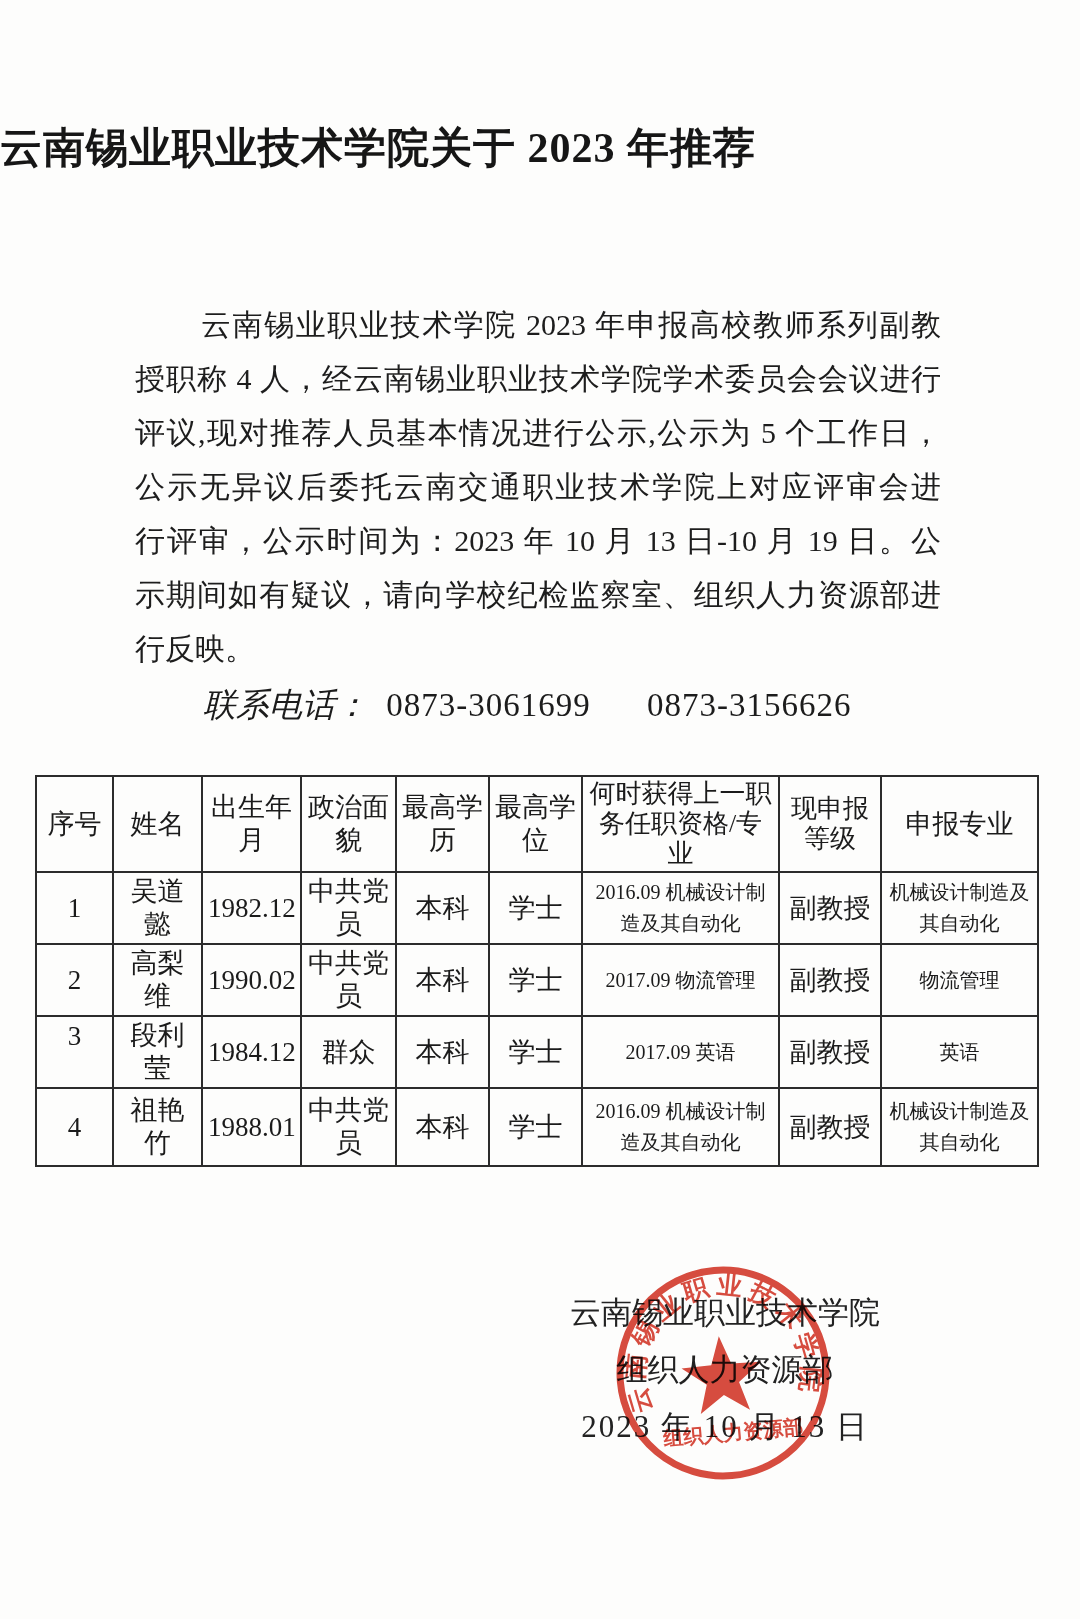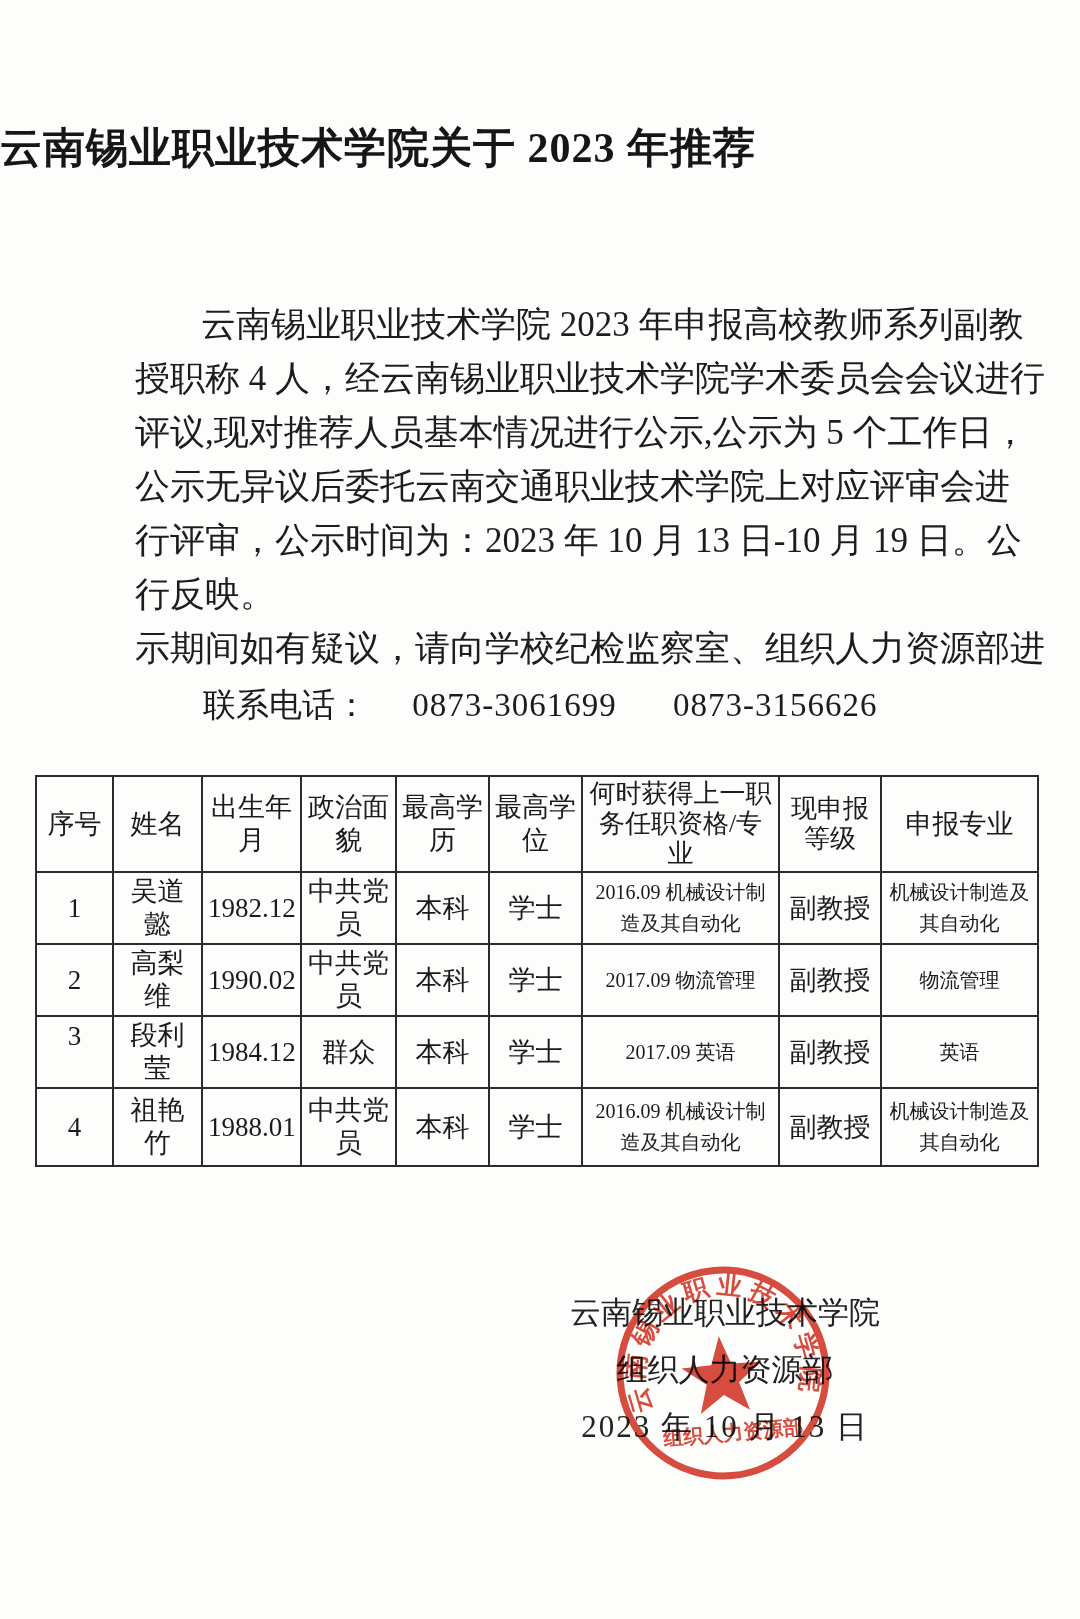--- a/index.html
+++ b/index.html
@@ -25,21 +25,21 @@
     line-height: 60px;
     letter-spacing: 1px;
     color: #161616;
   }
 
   
   .body-block {
     position: absolute;
     top: 298px; left: 135px;
     width: 806px;
-    font-size: 35px;
+    font-size: 30px;
     color: #1d1d1d;
   }
   .body-line {
     height: 54px;
     line-height: 54px;
     text-align: justify;
     text-align-last: justify;
     white-space: nowrap;
   }
   .body-line.indent { text-indent: 66px; }
@@ -48,21 +48,21 @@
   .contact-line {
     position: absolute;
     top: 678px; left: 135px;
     width: 860px;
     height: 54px;
     line-height: 54px;
     font-size: 33px;
     padding-left: 68px;
     white-space: nowrap;
   }
-  .contact-line .label { margin-right: 36px; }
+  .contact-line .label { margin-right: 10px; font-style: italic; }
   .contact-line .phone1 { margin-right: 48px; letter-spacing: 1px; }
   .contact-line .phone2 { letter-spacing: 1px; }
 
   
   table.roster {
     position: absolute;
     top: 775px; left: 35px;
     width: 1002px;
     border-collapse: collapse;
     table-layout: fixed;
@@ -119,22 +119,22 @@
   <div class="title-block">
     <div>云南锡业职业技术学院关于 2023 年推荐</div>
   </div>
 
   <div class="body-block">
     <div class="body-line indent">云南锡业职业技术学院 2023 年申报高校教师系列副教</div>
     <div class="body-line">授职称 4 人，经云南锡业职业技术学院学术委员会会议进行</div>
     <div class="body-line">评议,现对推荐人员基本情况进行公示,公示为 5 个工作日，</div>
     <div class="body-line">公示无异议后委托云南交通职业技术学院上对应评审会进</div>
     <div class="body-line">行评审，公示时间为：2023 年 10 月 13 日-10 月 19 日。公</div>
+    <div class="body-line">示期间如有疑议，请向学校纪检监察室、组织人力资源部进</div>
     <div class="body-line last">行反映。</div>
-    <div class="body-line">示期间如有疑议，请向学校纪检监察室、组织人力资源部进</div>
   </div>
 
   <div class="contact-line">
     <span class="label">联系电话：</span>
     <span class="phone1">0873-3061699</span>
     <span class="phone2">0873-3156626</span>
   </div>
 
   <table class="roster">
     <colgroup>

